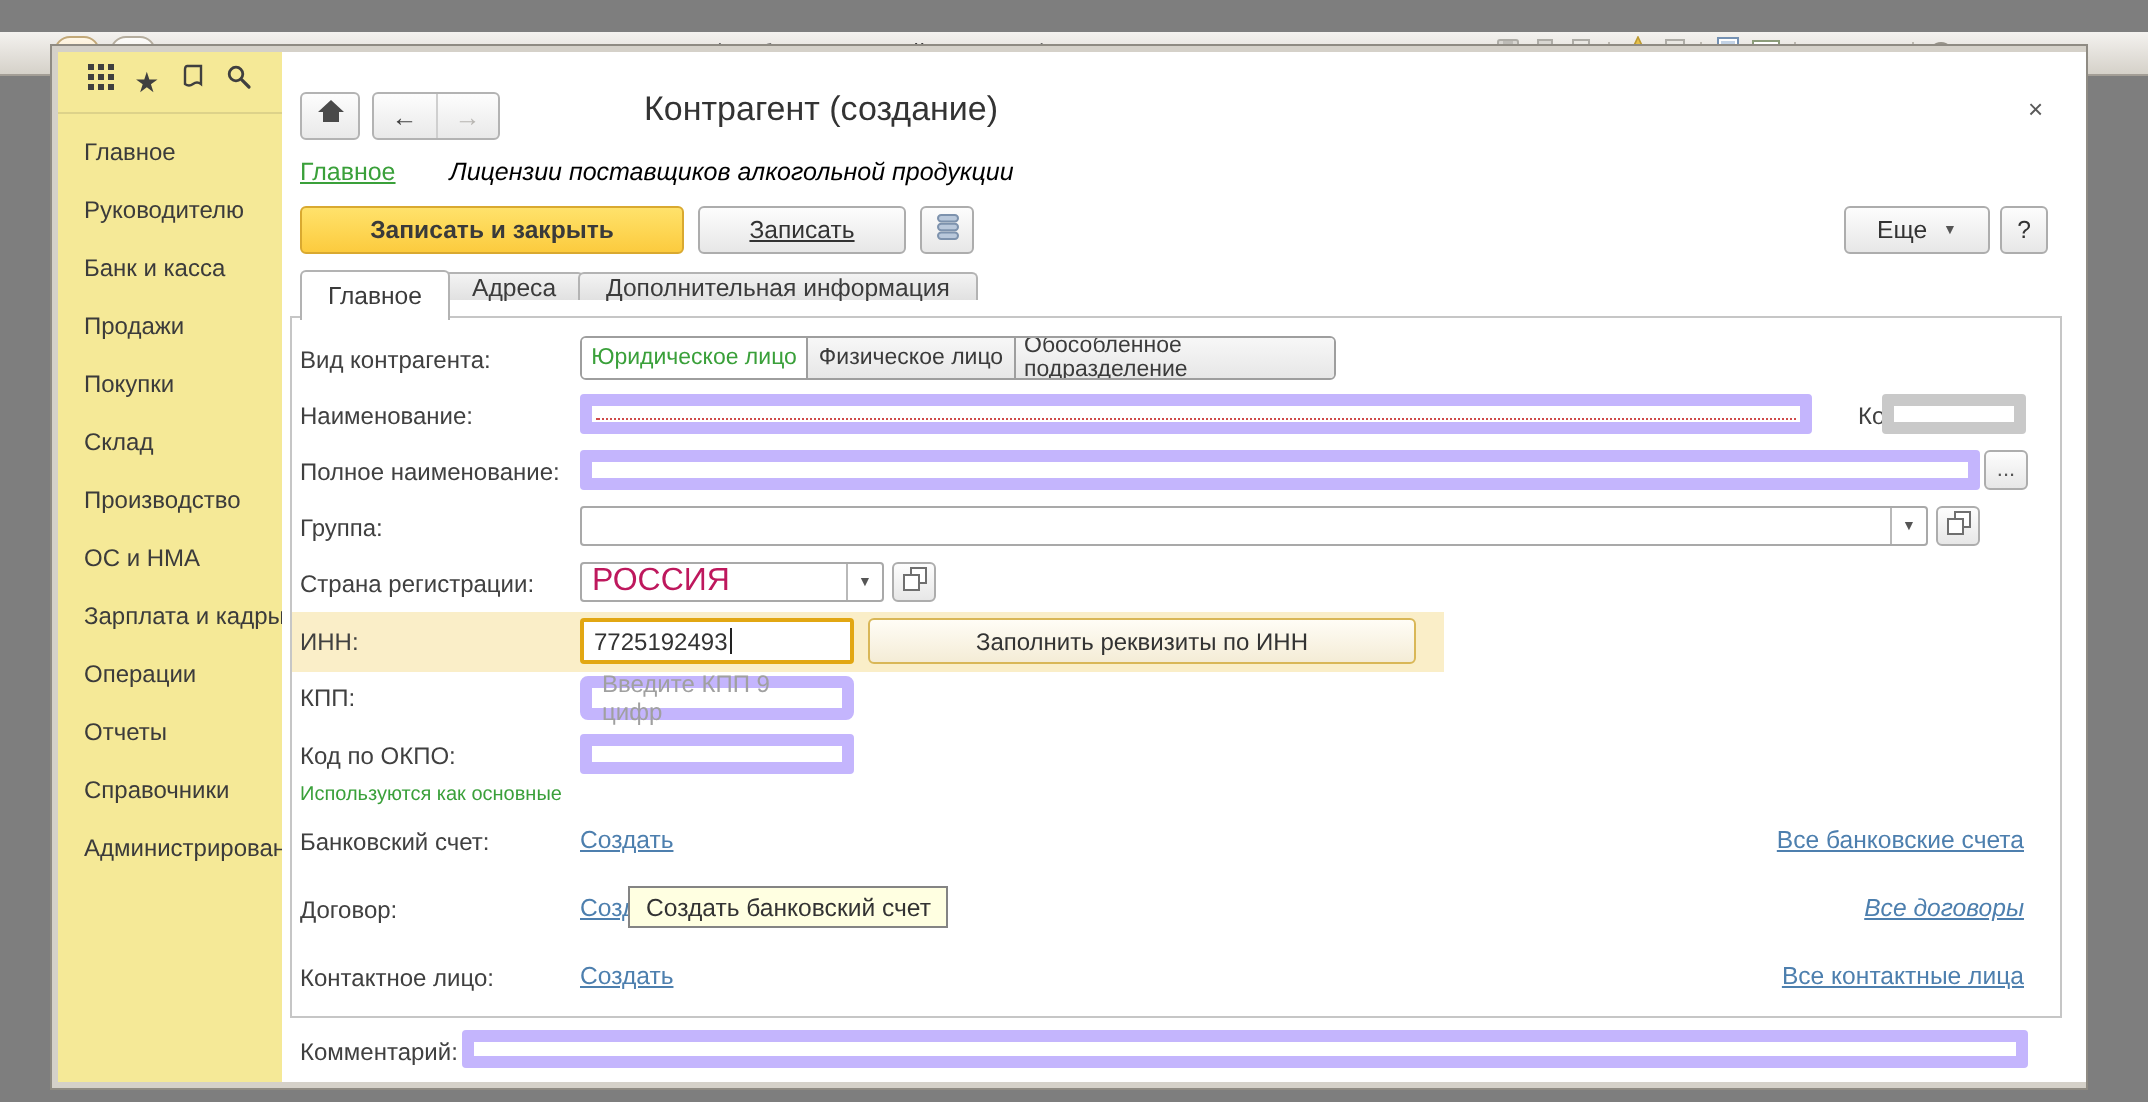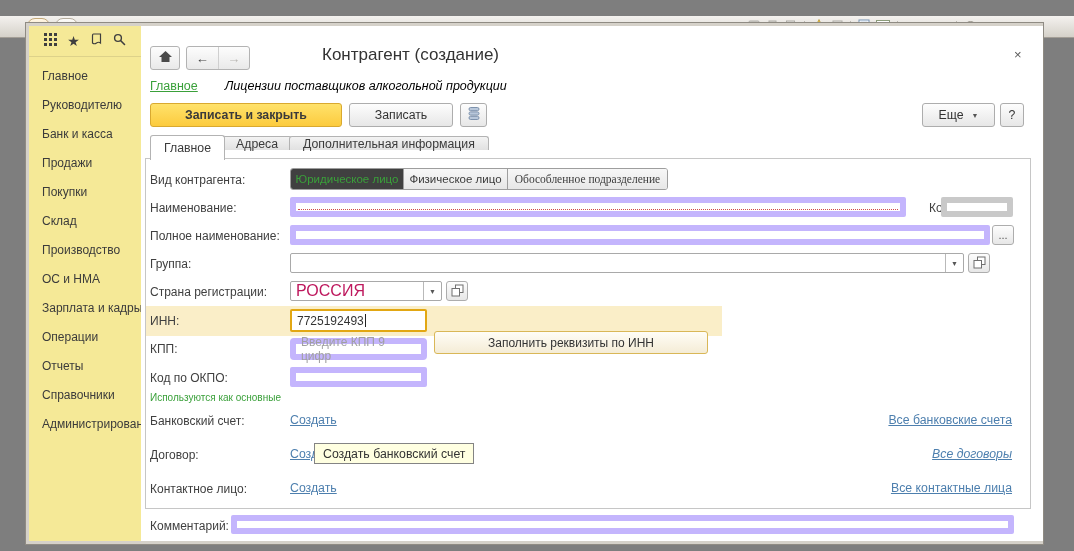--- a/index.html
+++ b/index.html
@@ -67,21 +67,21 @@
   .link-green{color:#3aa03a;text-decoration:underline;font-size:12.5px;}
   .crumb-text{color:#000000;font-size:12.5px;font-style:italic;}
 
   
   .btn{border:1px solid #adadad;border-radius:3px;color:#333;font-size:12.3px;
     background:linear-gradient(#fdfdfd,#e7e7e7);
     display:flex;align-items:center;justify-content:center;}
   .btn-primary{left:150px;top:103px;width:192px;height:24px;
     background:linear-gradient(#ffe26b,#fccb3e);border:1px solid #d9a930;
     font-weight:bold;color:#3a3a3a;}
-  .btn-save{left:349px;top:103px;width:104px;height:24px;}
+  .btn-save{left:349px;top:103px;width:104px;height:24px;text-decoration:underline;}
   .btn-db{left:460px;top:103px;width:27px;height:24px;}
   .btn-more{left:922px;top:103px;width:73px;height:24px;gap:8px;}
   .btn-more .caret{font-size:7px;color:#555;}
   .btn-help{left:1000px;top:103px;width:24px;height:24px;}
 
   
   .tab{position:absolute;box-sizing:border-box;top:136px;height:14px;
     border:1px solid #b3b3b3;border-bottom:none;border-radius:3px 3px 0 0;
     background:linear-gradient(#f3f3f3,#e1e1e1);font-size:12.3px;color:#3b3b3b;
     display:flex;align-items:center;padding:0 13px;z-index:2;}
@@ -106,27 +106,27 @@
     align-items:center;justify-content:center;font-size:7px;color:#555;}
   .sq-btn{border:1px solid #adadad;border-radius:3px;z-index:3;
     background:linear-gradient(#fdfdfd,#e7e7e7);display:flex;align-items:center;
     justify-content:center;font-size:11px;color:#555;}
   .seg-group{left:290px;top:168px;height:22px;display:flex;z-index:3;
     border:1px solid #9e9e9e;border-radius:3px;overflow:hidden;}
   .seg{display:flex;align-items:center;justify-content:center;font-size:11.5px;
     color:#3b3b3b;background:linear-gradient(#f7f7f7,#e7e7e7);
     border-left:1px solid #9e9e9e;padding:0 4px;box-sizing:border-box;}
   .seg:first-child{border-left:none;}
-  .seg.sel{background:#404040;color:#3aa03a;}
+  .seg.sel{background:#ffffff;color:#3aa03a;}
   .inn-band{left:146px;top:306px;width:576px;height:30px;background:#faeec8;z-index:2;}
   .inn-input{left:290px;top:309px;width:137px;height:23px;border:2px solid #e2a713;
     border-radius:2px;}
   .caret-bar{width:1px;height:13px;background:#222;margin-left:1px;}
   .fill-btn{left:434px;top:309px;width:274px;height:23px;border:1px solid #d9b757;
-    background:linear-gradient(#fffdf6,#f4ecd6);font-size:12px;color:#333;z-index:3;margin-top:22px;}
+    background:linear-gradient(#fffdf6,#f4ecd6);font-size:12px;color:#333;z-index:3;}
   .placeholder{color:#a0a0a0;}
   .green-heading{left:150px;top:392px;font-size:10px;color:#3aa03a;z-index:3;}
   .link-blue{color:#4d7fae;text-decoration:underline;font-size:12.3px;z-index:3;}
   .tooltip{left:314px;top:443px;height:21px;background:#ffffe1;
     border:1px solid #848484;display:flex;align-items:center;padding:0 8px;
     font-size:12.3px;color:#333;z-index:6;white-space:nowrap;}
   ::placeholder{color:#a0a0a0;opacity:1;}
 </style>
 </head>
 <body>
@@ -271,21 +271,21 @@
 <div class="tab" style="left:222px;">Адреса</div>
 <div class="tab" style="left:289px;">Дополнительная информация</div>
 <div class="abs form-panel"></div>
 
 <div class="abs inn-band"></div>
 
 <div class="abs flabel" style="left:150px;top:173px;">Вид контрагента:</div>
 <div class="abs seg-group">
   <div class="seg sel" style="width:112px;">Юридическое лицо</div>
   <div class="seg" style="width:104px;">Физическое лицо</div>
-  <div class="seg" style="width:160px;font-family:Liberation Serif, serif;">Обособленное подразделение</div>
+  <div class="seg" style="width:160px;">Обособленное подразделение</div>
 </div>
 
 <div class="abs flabel" style="left:150px;top:201px;">Наименование:</div>
 <div class="abs input req" style="left:290px;top:197px;width:616px;height:20px;">
     <span></span>
   </div>
 <div class="abs flabel" style="left:929px;top:201px;">Код:</div>
 <div class="abs input light" style="left:941px;top:197px;width:72px;height:20px;">
     <span></span>
   </div>

